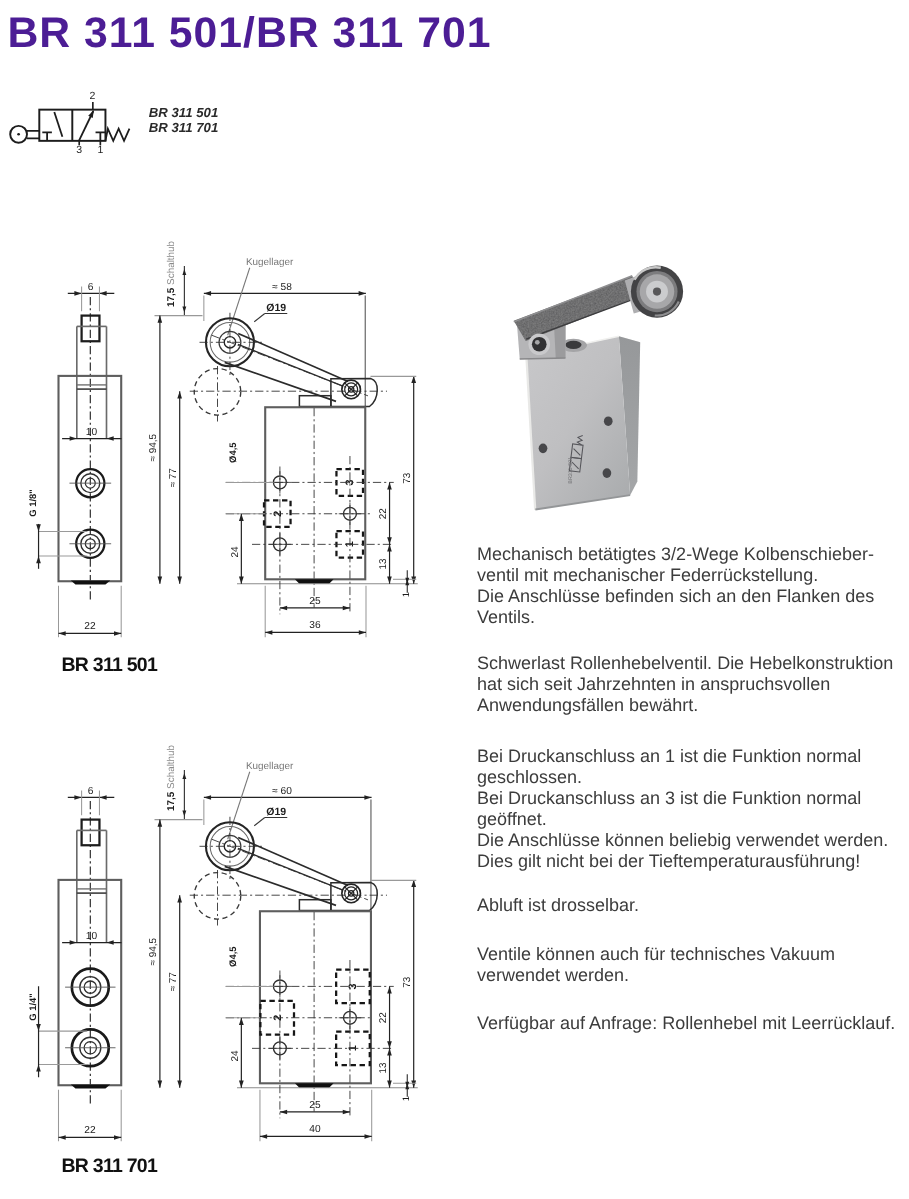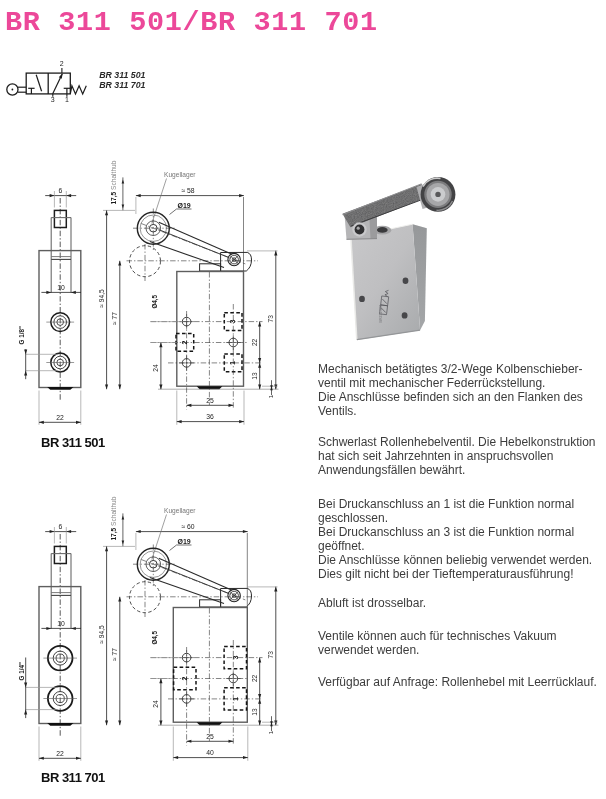--- a/index.html
+++ b/index.html
@@ -1,16 +1,16 @@
 <!DOCTYPE html>
 <html><head><meta charset="utf-8">
 <style>
 html,body{margin:0;padding:0;background:#fff;}
 body{width:606px;height:799px;position:relative;font-family:"Liberation Sans",sans-serif;overflow:hidden;}
-#title{position:absolute;left:5px;top:6px;font-size:28.5px;font-weight:bold;color:#ec4899;letter-spacing:0.65px;white-space:nowrap;font-family:Liberation Mono, monospace;}
+#title{position:absolute;left:5px;top:6px;font-size:28.5px;font-weight:bold;color:#4c1d95;letter-spacing:0.65px;white-space:nowrap;}
 #txt{position:absolute;left:318px;top:362px;width:290px;font-size:12px;line-height:14px;color:#3c3c3c;}
 #txt p{margin:0 0 18px 0;}
 #txt p:nth-child(1){margin-bottom:17px;}
 #txt p:nth-child(2){margin-bottom:20px;}
 #txt p:nth-child(3){margin-bottom:15px;}
 #txt p:nth-child(4){margin-bottom:19px;}
 svg{position:absolute;}
 </style></head>
 <body>
 <div id="title">BR 311 501/BR 311 701</div>

